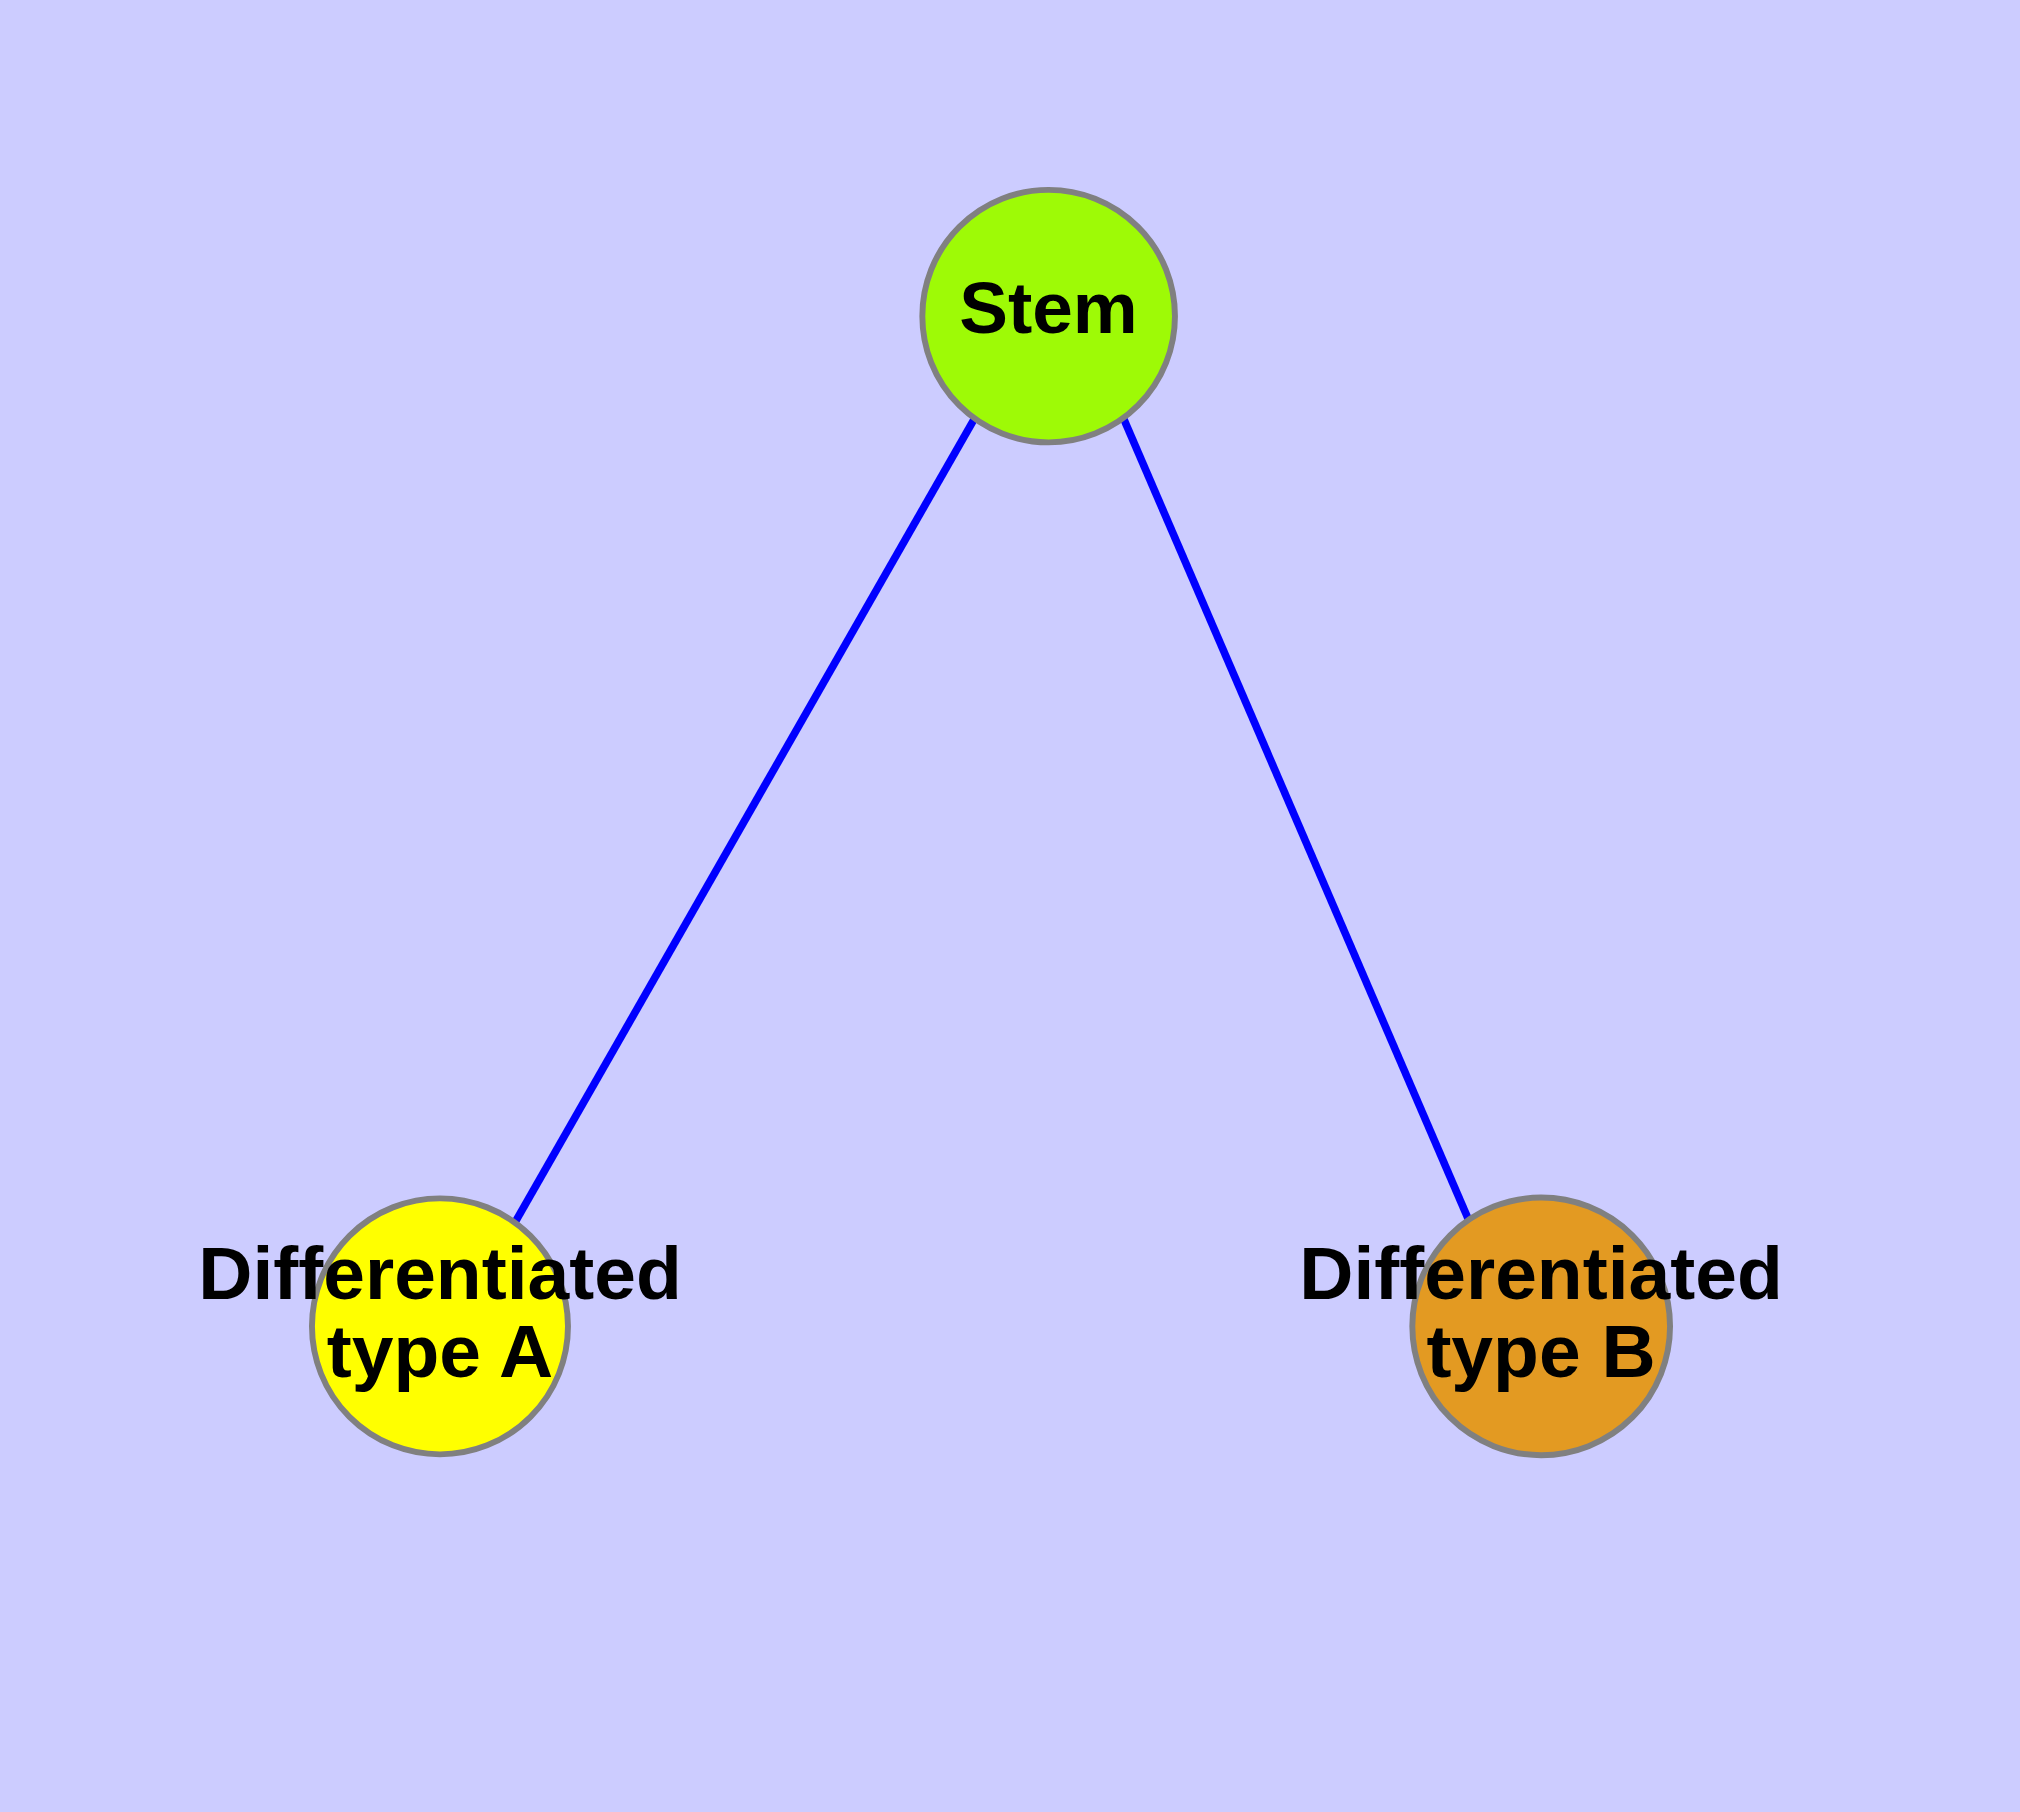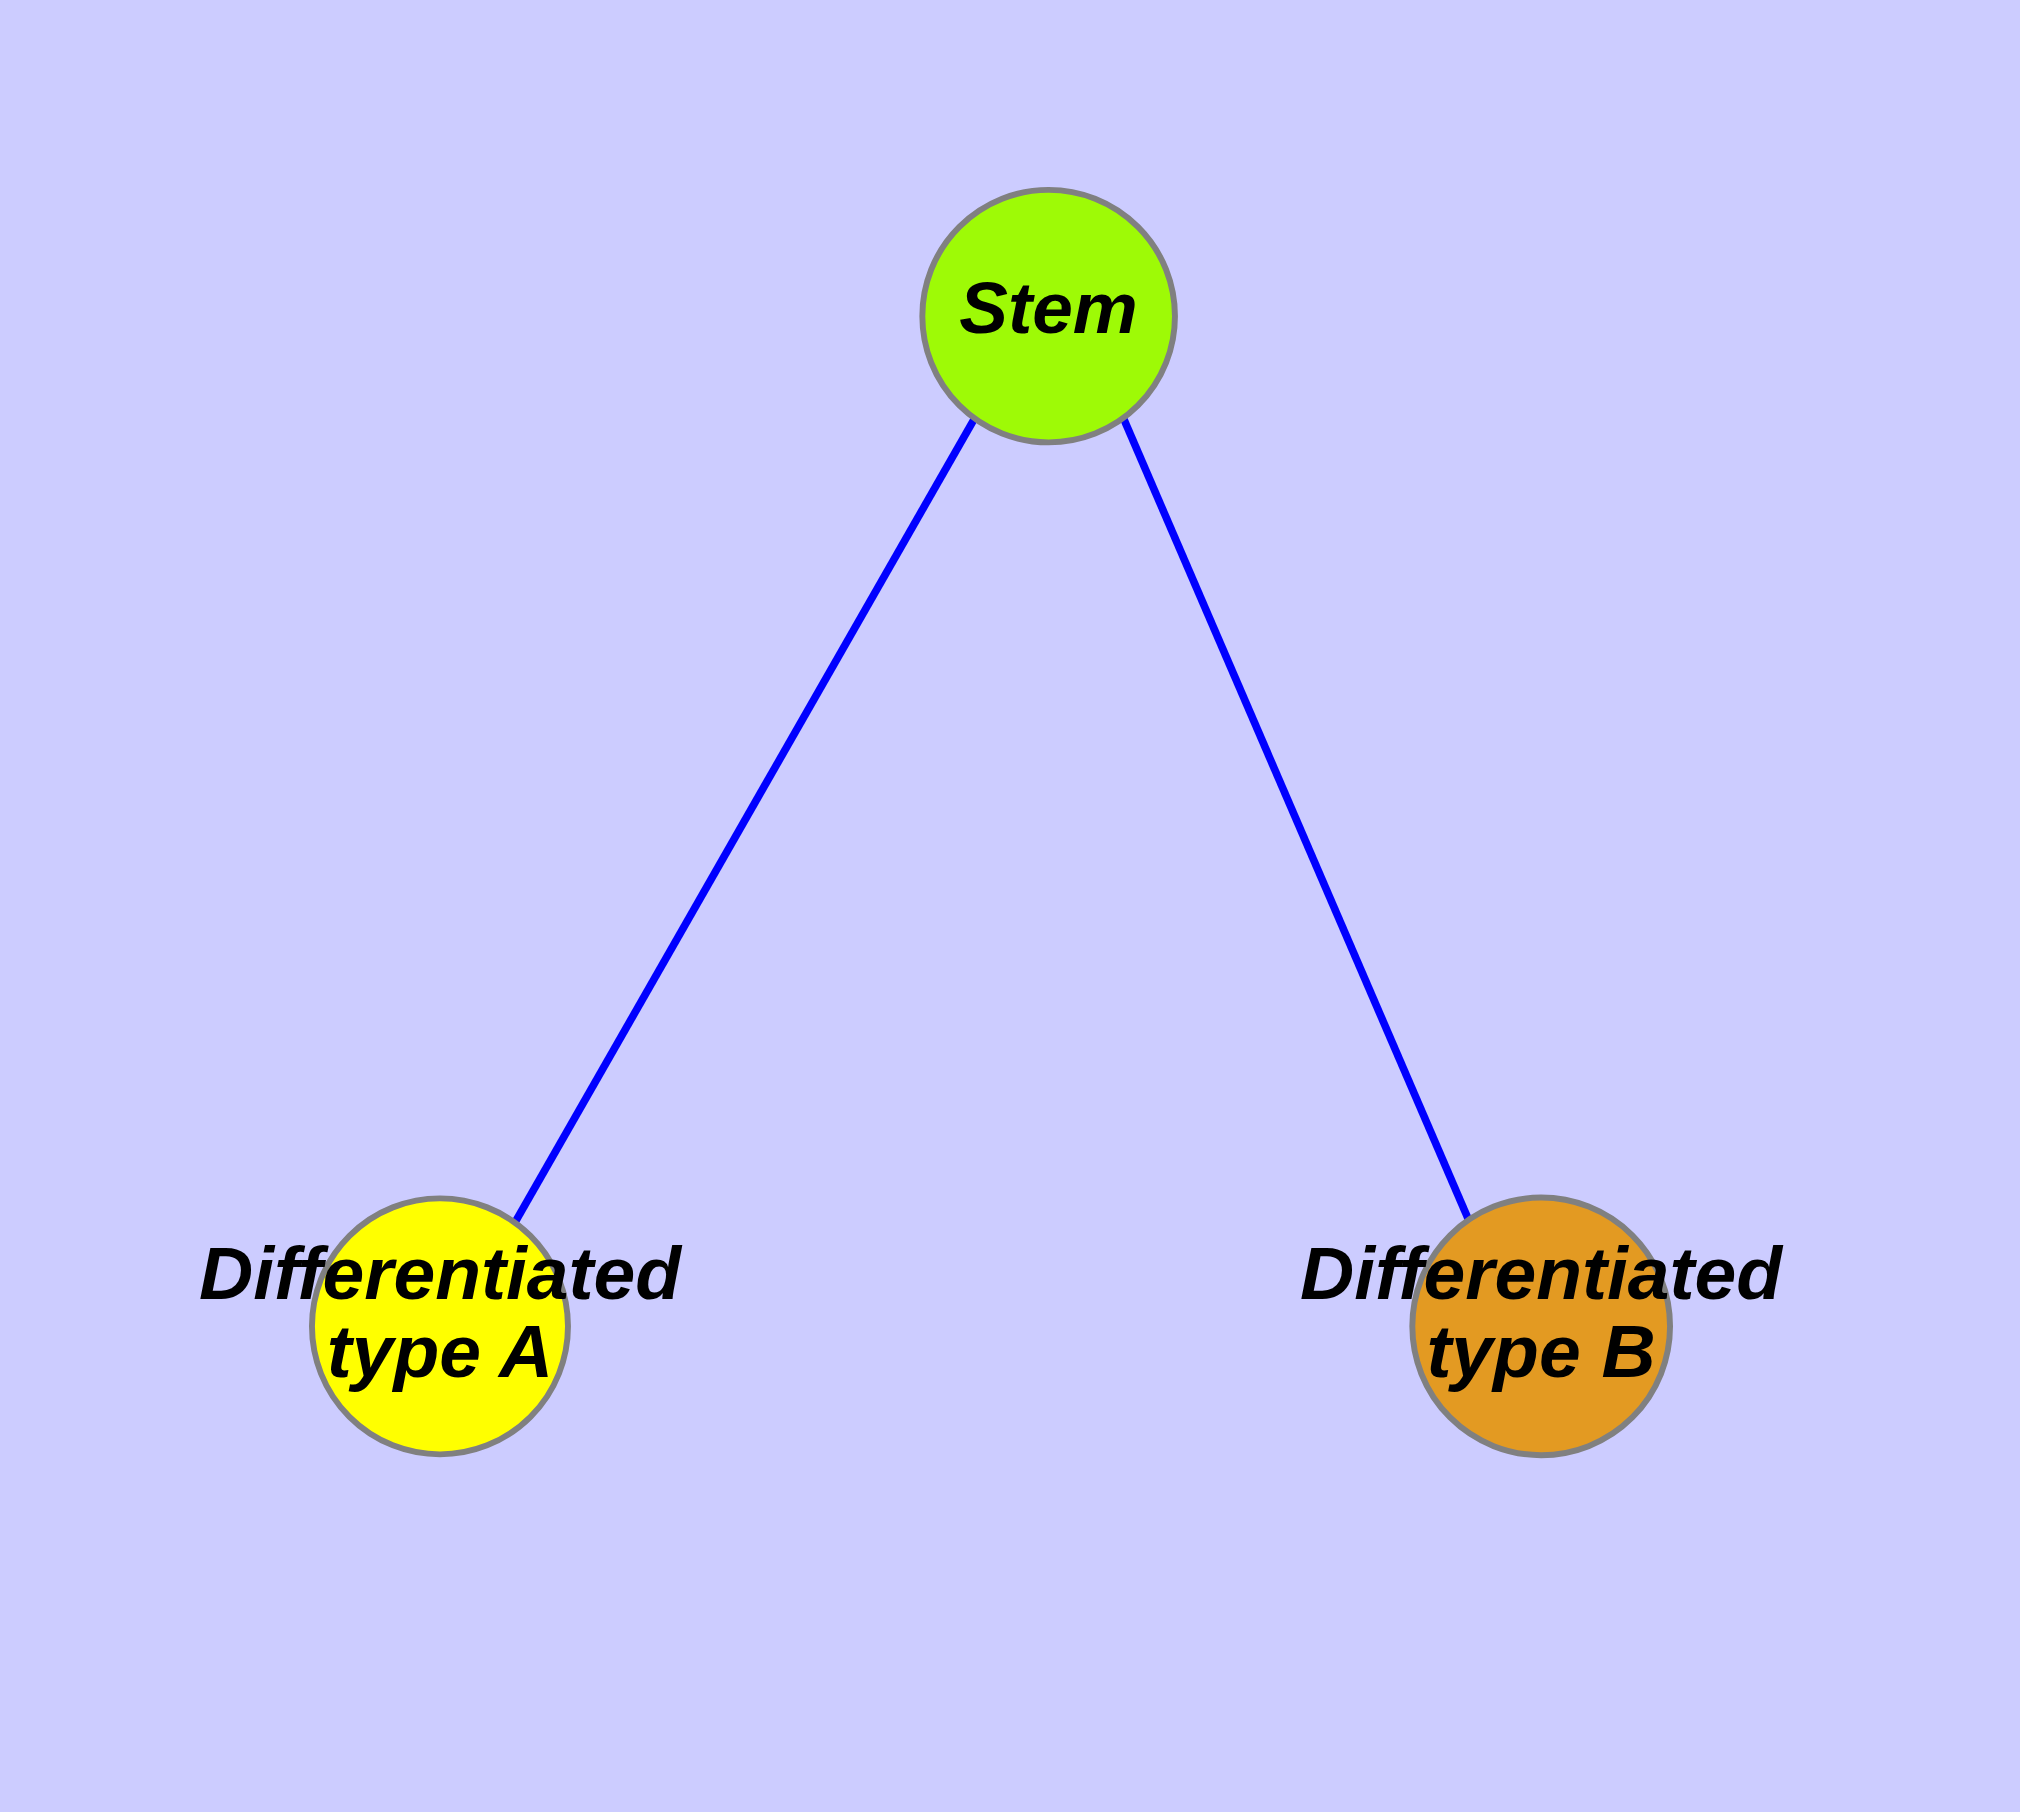--- a/index.html
+++ b/index.html
@@ -29,21 +29,20 @@
     display: block;
   }
   .node-label {
     position: absolute;
     text-align: center;
     font-weight: bold;
     color: #000000;
     line-height: 1.04;
     white-space: pre;
     pointer-events: none;
-    font-style: italic;
     -webkit-font-smoothing: antialiased;
   }
   #label-stem {
     font-size: 73px;
     left: 794px;
     top: 270px;
     width: 509px;
   }
   #label-type-a {
     font-size: 75px;

